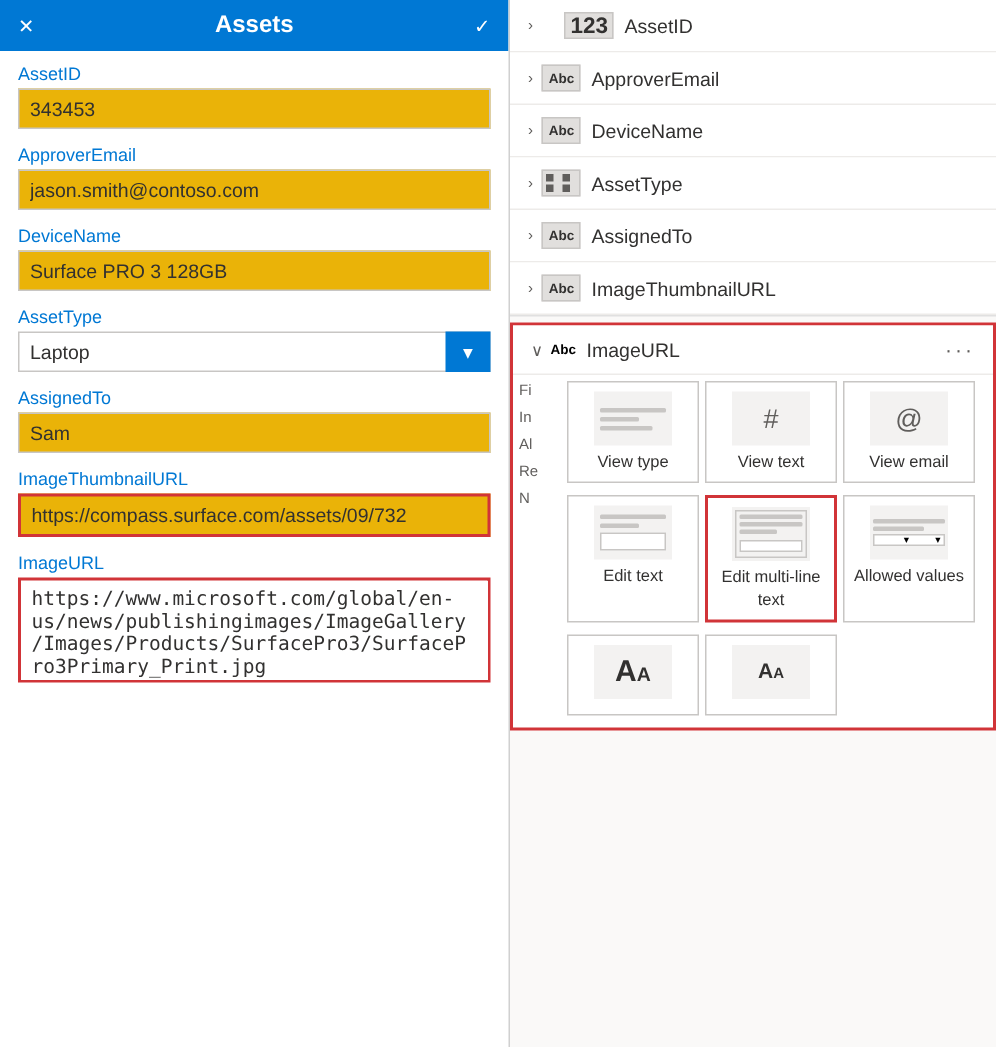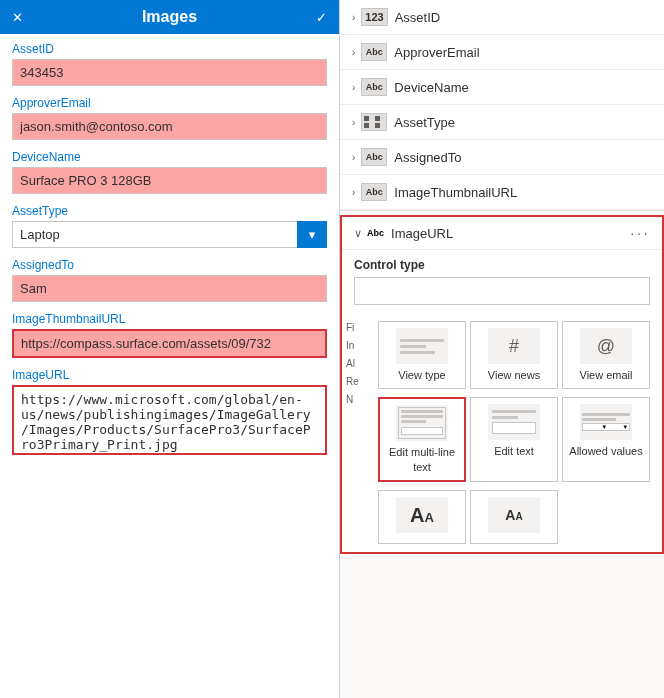--- a/index.html
+++ b/index.html
@@ -55,21 +55,21 @@
       display: block;
     }
 
     .field-input {
       width: 100%;
       border: 1px solid #c8c6c4;
       padding: 5px 7px;
       font-size: 13px;
       color: #323130;
       outline: none;
-      background: #fca5a5;
+      background: #eab308;
     }
 
     .field-select-wrap {
       position: relative;
       width: 100%;
       border-radius: 12px;
     }
 
     .field-select-wrap select {
       width: 100%;
@@ -352,21 +352,21 @@
     .font-option-icon.small {
       font-size: 14px;
     }
   </style>
 </head>
 <body>
 
 <div class="left-panel">
   <div class="left-header">
     <span style="cursor:pointer;">✕</span>
-    <span class="title">Images</span>
+    <span class="title">Assets</span>
     <span style="cursor:pointer;">✓</span>
   </div>
 
   <div class="form-body">
 
     <div class="form-field">
       <span class="field-label">AssetID</span>
       <input class="field-input" type="text" value="343453" style="">
     </div>
 
@@ -407,21 +407,21 @@
 
   </div>
 </div>
 
 <div class="right-panel">
 
   <div class="field-list">
 
     <div class="field-list-item">
       <span class="chevron-icon">›</span>
-      <span class="type-badge" style="font-size:11px;font-weight:700;">123</span>
+      <span class="type-badge" style="font-size:15px;font-weight:700;margin-left:15px;">123</span>
       <span class="field-name">AssetID</span>
     </div>
 
     <div class="field-list-item">
       <span class="chevron-icon">›</span>
       <span class="type-badge" style="font-size:9px;font-weight:700;">Abc</span>
       <span class="field-name">ApproverEmail</span>
     </div>
 
     <div class="field-list-item">
@@ -459,24 +459,20 @@
 
     <div class="imageurl-header">
       <div class="imageurl-header-left">
         <span style="color:#605e5c;margin-right:5px;font-size:11px;">∨</span>
         <span class="type-badge" style="font-size:9px;font-weight:700;margin-right:7px;">Abc</span>
         <span style="font-size:13px;color:#323130;font-weight:500;">ImageURL</span>
       </div>
       <span class="dots-icon" style="letter-spacing:2px;">···</span>
     </div>
 
-    <div class="control-type-section">
-      <div class="control-type-label">Control type</div>
-      <div class="control-type-input"></div>
-    </div>
 
     <div style="display:flex;">
       <div style="width:24px;padding:2px 4px;font-size:10px;color:#605e5c;line-height:1.8;">
         <div>Fi</div>
         <div>In</div>
         <div>Al</div>
         <div>Re</div>
         <div>N</div>
       </div>
 
@@ -489,56 +485,56 @@
               <div class="line short"></div>
               <div class="line medium"></div>
             </div>
             <span class="option-label">View type</span>
           </div>
 
           <div class="control-option">
             <div class="option-icon" style="align-items:center;justify-content:center;">
               <span class="hash-icon">#</span>
             </div>
-            <span class="option-label">View news</span>
+            <span class="option-label">View text</span>
           </div>
 
           <div class="control-option">
             <div class="option-icon" style="align-items:center;justify-content:center;">
               <span class="at-icon">@</span>
             </div>
             <span class="option-label">View email</span>
           </div>
 
         </div>
 
         <div class="control-grid" style="padding-top:0;">
+
+          <div class="control-option">
+            <div class="option-icon">
+              <div class="line"></div>
+              <div class="line short"></div>
+              <div style="height:12px;border:1px solid #c8c6c4;background:#fff;width:100%;"></div>
+            </div>
+            <span class="option-label">Edit text</span>
+          </div>
 
           <div class="control-option selected">
             <div class="option-icon" style="padding:2px;">
               <div class="multiline-box">
                 <div class="ml-line"></div>
                 <div class="ml-line"></div>
                 <div class="ml-line" style="width:60%;"></div>
                 <div class="ml-select"></div>
               </div>
             </div>
             <span class="option-label" style="text-align:center;">Edit multi-line text</span>
           </div>
 
           <div class="control-option">
-            <div class="option-icon">
-              <div class="line"></div>
-              <div class="line short"></div>
-              <div style="height:12px;border:1px solid #c8c6c4;background:#fff;width:100%;"></div>
-            </div>
-            <span class="option-label">Edit text</span>
-          </div>
-
-          <div class="control-option">
             <div class="option-icon" style="padding:2px;">
               <div class="allowed-icon">
                 <div class="al-line"></div>
                 <div class="al-line" style="width:70%;"></div>
                 <div class="al-select">
                   <span style="font-size:7px;margin-left:auto;">▾</span>
                 </div>
               </div>
             </div>
             <span class="option-label">Allowed values</span>

